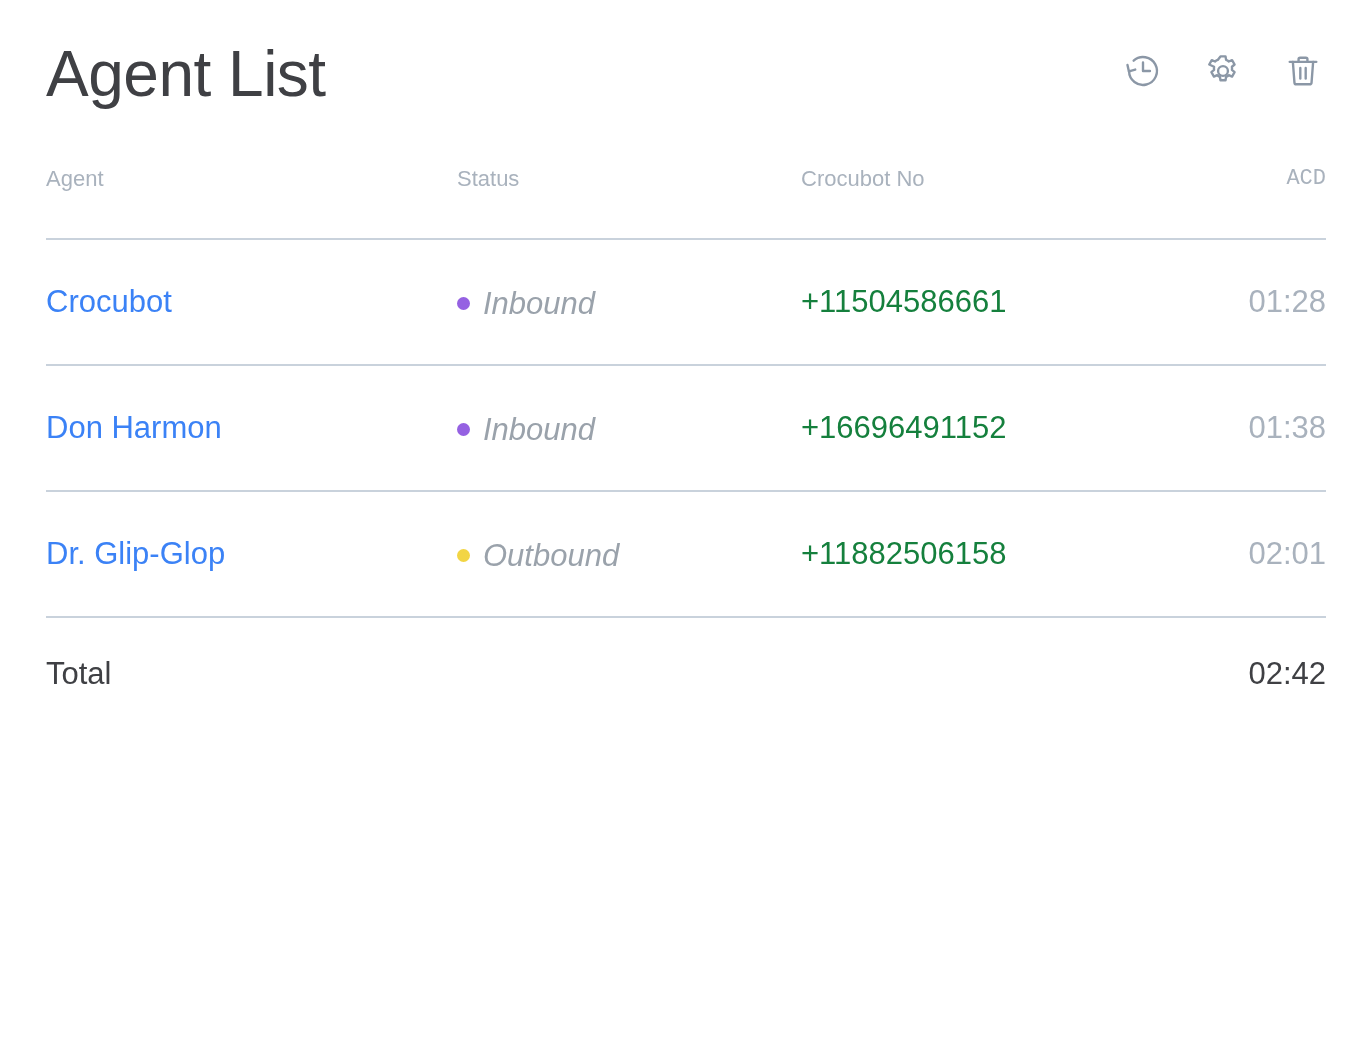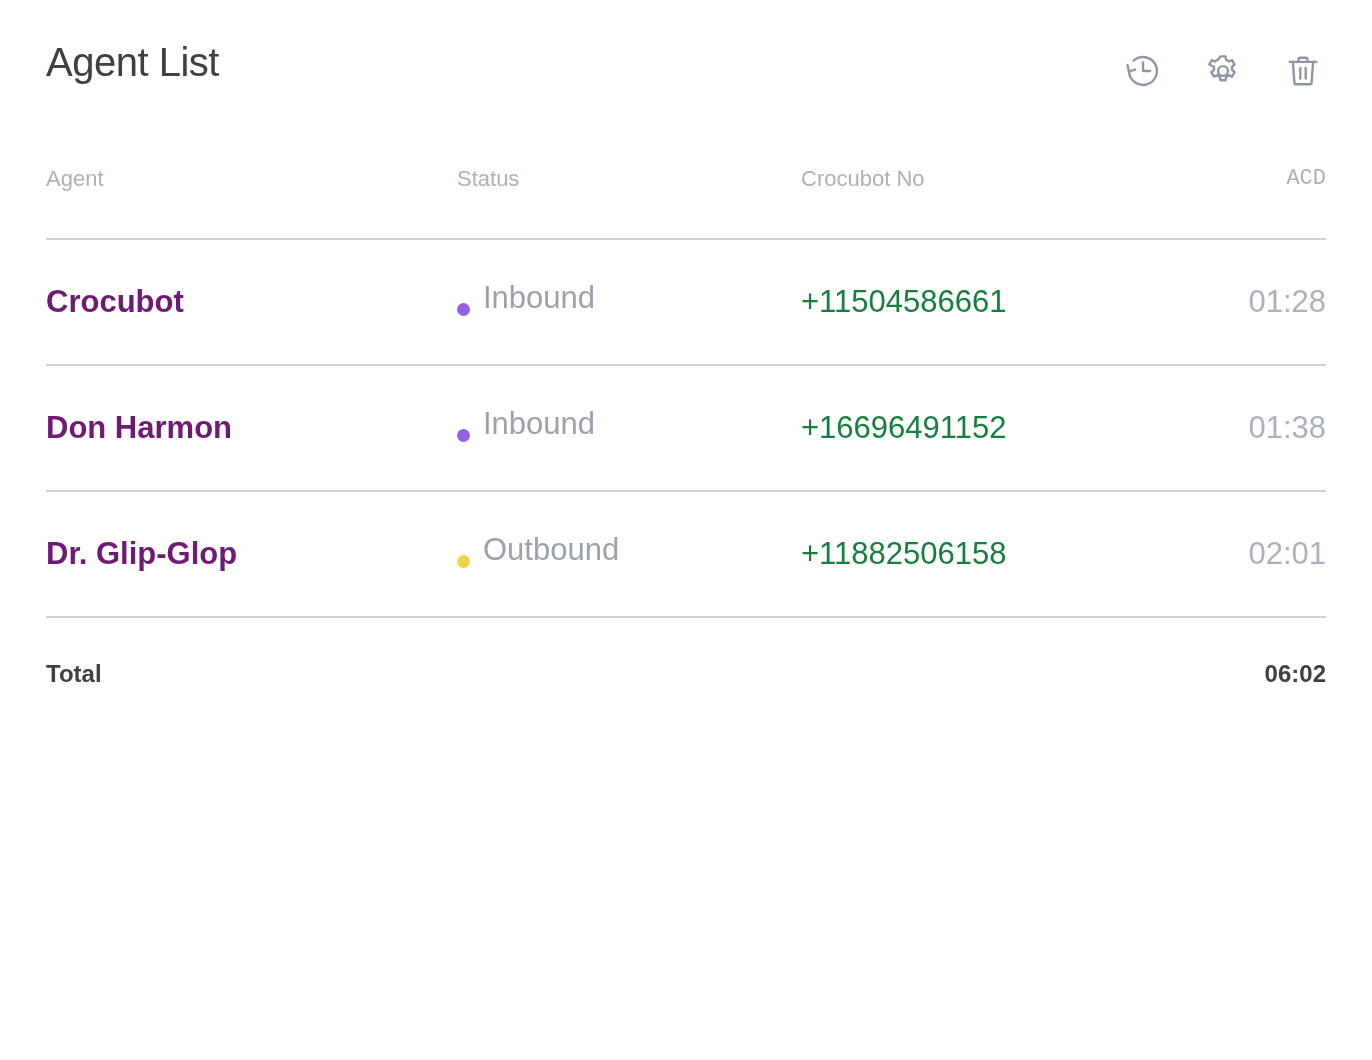--- a/index.html
+++ b/index.html
@@ -28,21 +28,21 @@
     position: absolute;
     left: 46px;
     top: 38px;
     width: 1280px;
     height: 82px;
     display: flex;
     align-items: flex-start;
     justify-content: space-between;
   }
   .page-title {
-    font-size: 40px;
+    font-size: 64px;
     font-weight: 400;
     color: #3f4044;
     letter-spacing: -0.5px;
     line-height: 1;
     margin: 0;
     padding-top: 4px;
     white-space: nowrap;
   }
   .toolbar {
     display: flex;
@@ -98,31 +98,31 @@
     padding: 0;
     vertical-align: middle;
     white-space: nowrap;
   }
   .agent-table tbody tr { border-bottom: 2px solid #c9d2dc; }
 
   .cell-agent {
     color: #57a2d0;
   }
   .cell-agent .agent-link {
-    color: #701a75;
+    color: #3b82f6;
     text-decoration: none;
     cursor: pointer;
-    font-weight: bold;
   }
   .cell-status {
     color: #9aa2ab;
   }
   .status-wrap {
     display: inline-flex;
-    align-items: flex-end;
+    align-items: center;
+    font-style: italic;
   }
   .status-dot {
     width: 13px;
     height: 13px;
     border-radius: 50%;
     display: inline-block;
     margin-right: 13px;
     flex: 0 0 auto;
   }
   .cell-customer .phone-link {
@@ -130,22 +130,22 @@
     text-decoration: none;
     cursor: pointer;
   }
   .cell-acd {
     color: #a9b2bd;
     text-align: right;
   }
 
   
   .agent-table tfoot td {
-    font-size: 24px;
-    font-weight: 700;
+    font-size: 31px;
+    font-weight: 400;
     color: #3f4044;
     height: 112px;
     padding: 0;
     vertical-align: middle;
     white-space: nowrap;
   }
   .agent-table tfoot tr { border-bottom: none; }
   .total-value { text-align: right; }
 </style>
 </head>
@@ -261,19 +261,19 @@
 
 
 
     </tbody>
 
     <tfoot>
       <tr>
         <td>Total</td>
         <td></td>
         <td></td>
-        <td class="total-value">06:02</td>
+        <td class="total-value">02:42</td>
       </tr>
     </tfoot>
 
   </table>
 
 </div>
 
 </body></html>

